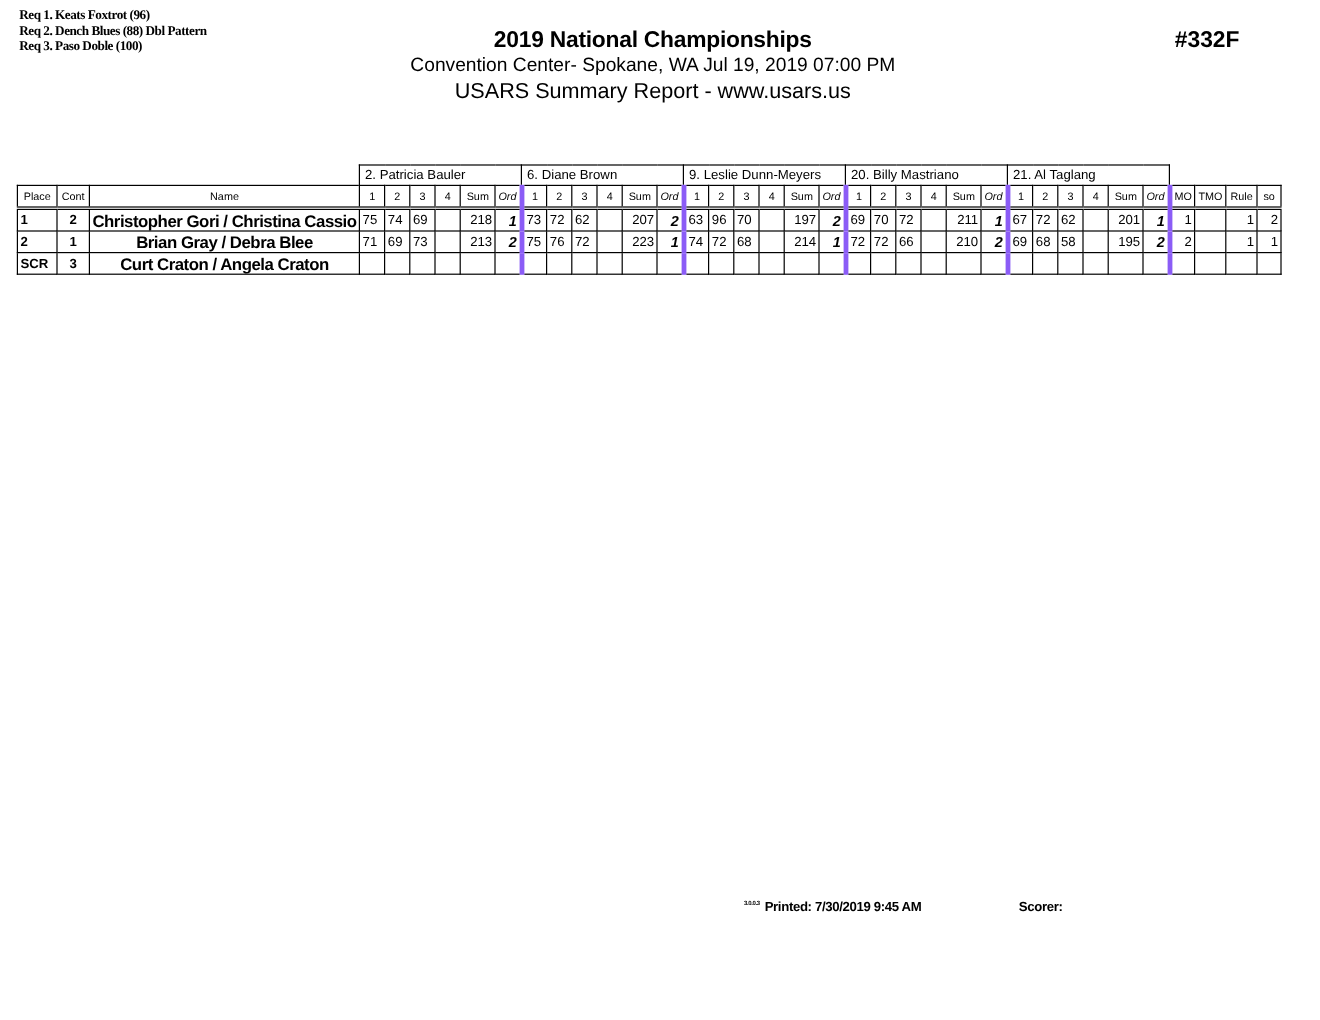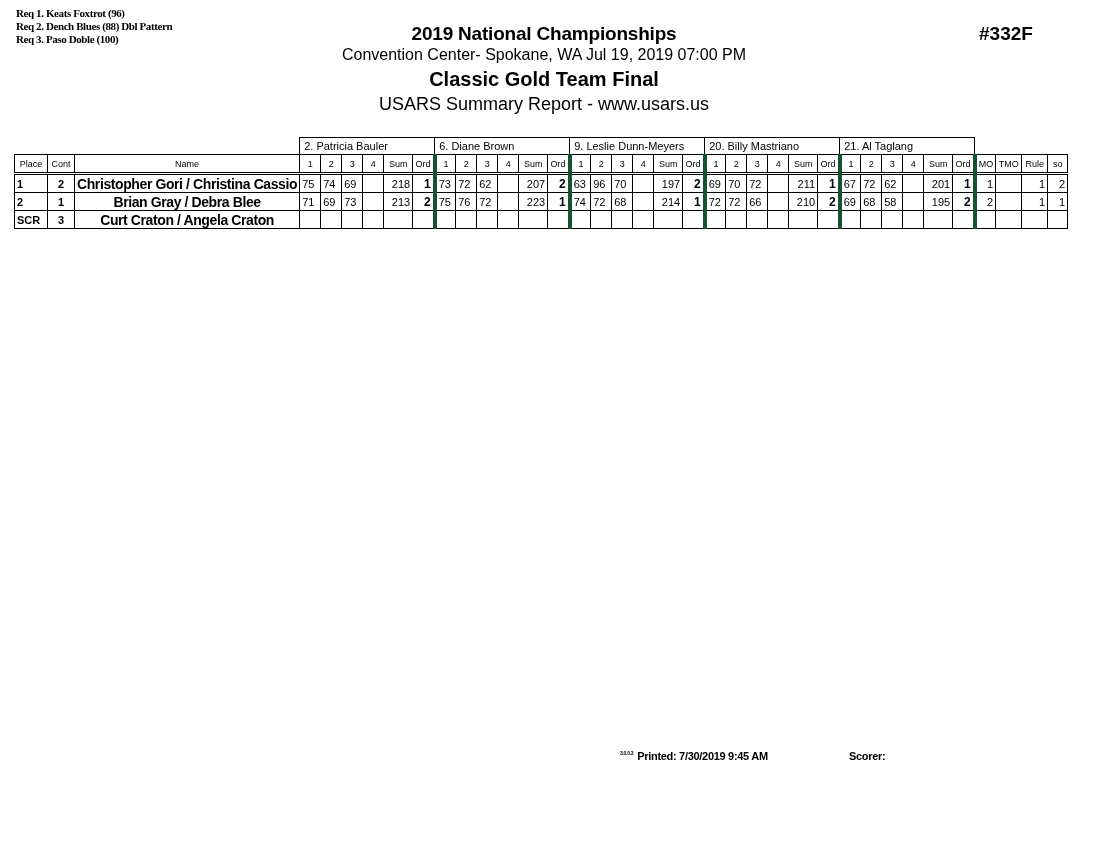--- a/index.html
+++ b/index.html
@@ -19,39 +19,38 @@
   .judgehdr td.blank { border:none; }
   .colhdr td { font-size:9px; text-align:center; height:17px; border-bottom:3px double #000; }
   .colhdr td.left { text-align:center; }
   .row td { font-size:11px; text-align:center; }
   .row td.place { text-align:left; font-weight:bold; font-size:11px; }
   .row td.cont { font-weight:bold; }
   .row td.name { text-align:center; font-weight:bold; letter-spacing:-0.4px; font-size:14px; }
   .row td.sc { text-align:left; }
   .row td.sum { text-align:right; }
   .row td.ord { font-weight:bold; font-size:12px; text-align:right; }
-  td.ordc { border-right:4px solid #14532d; }
+  td.ordc { border-right:4px solid #8b5cf6;font-style:italic; }
   td.numc { text-align:right; }
   .footer { position:absolute; top:750px; left:620px; font-size:11px; font-weight:bold; letter-spacing:-0.3px; }
   .footer .ver { font-size:5px; vertical-align:top; margin-right:4px; }
   .scorer { position:absolute; top:750px; left:849px; font-size:11px; font-weight:bold; letter-spacing:-0.3px; }
 </style>
 </head>
 <body>
 
 <div class="reqs">
   <div>Req 1.  Keats Foxtrot (96)</div>
   <div>Req 2.  Dench Blues (88) Dbl Pattern</div>
   <div>Req 3.  Paso Doble (100)</div>
 </div>
 
 <div class="hdr">
   <div class="t1">2019 National Championships</div>
   <div class="t2">Convention Center- Spokane, WA  Jul 19, 2019  07:00 PM</div>
-  <div class="t3">Classic Gold Team Final</div>
   <div class="t4">USARS Summary Report - www.usars.us</div>
 </div>
 
 <div class="evno">#332F</div>
 
 <table>
   <colgroup>
     <col style="width:33px">
       <col style="width:27px">
       <col style="width:207px">

